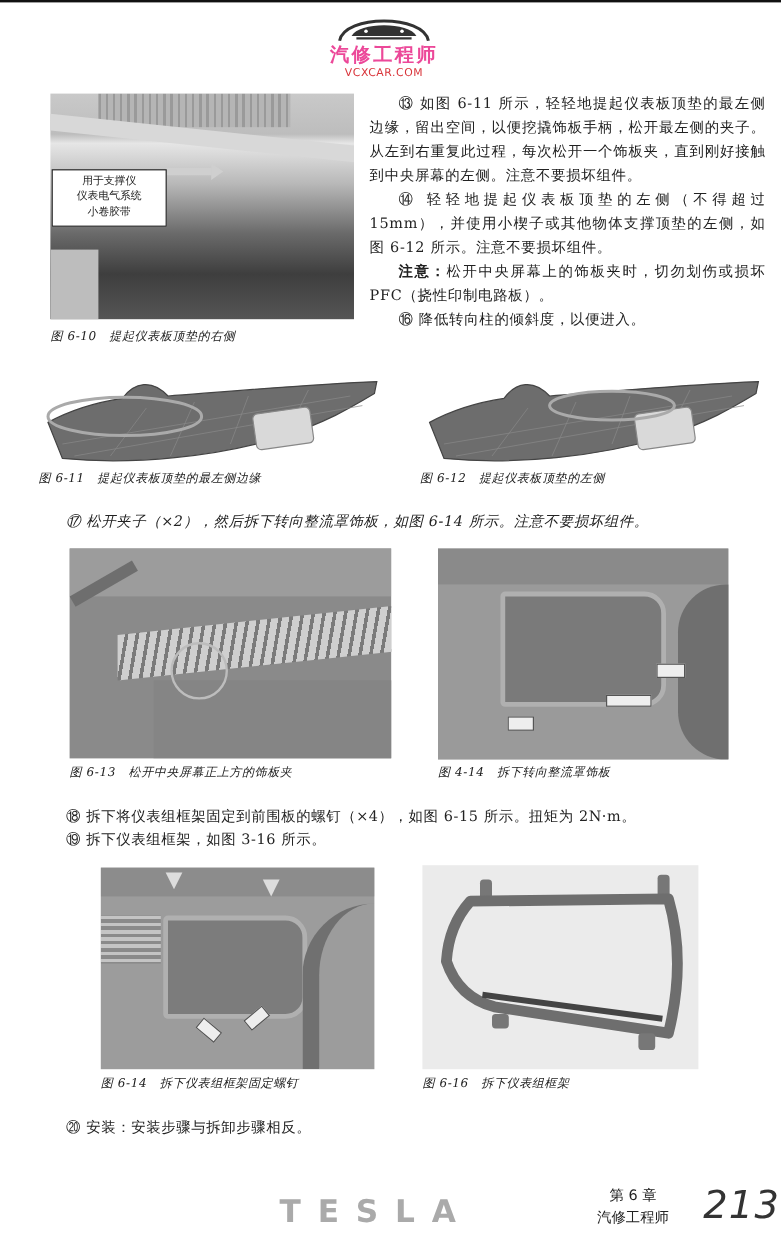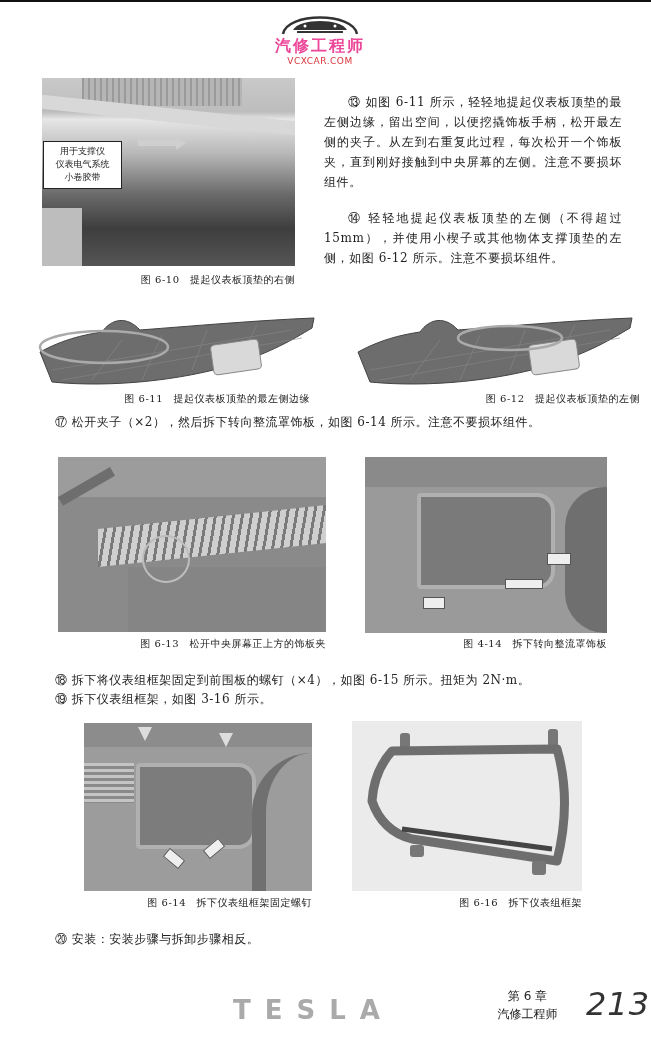--- a/index.html
+++ b/index.html
@@ -5,27 +5,27 @@
   html, body { margin:0; padding:0; background:#fff; }
   body { width:651px; height:1048px; position:relative; overflow:hidden;
          font-family:"DejaVu Serif","Liberation Serif",serif; color:#222; }
   .abs { position:absolute; }
   .topline { left:0; top:0; width:651px; height:2px; background:#111; }
   .logo { left:255px; top:4px; width:130px; height:60px; text-align:center; }
   .logo svg { display:block; margin:0 auto; }
   .logo-cn { font-family:"DejaVu Sans","Liberation Sans",sans-serif; color:#ec4899; font-size:16px; letter-spacing:2px; line-height:20px; margin-top:-2px; font-weight:bold; }
   .logo-en { font-family:"DejaVu Sans","Liberation Sans",sans-serif; color:#d9343a; font-size:9px; letter-spacing:0.5px; line-height:10px; }
   .photo { background:#888; overflow:hidden; }
-  .caption { font-size:10px; text-align:right; color:#222; letter-spacing:0.5px; }
+  .caption { font-size:10px; text-align:left; color:#222; letter-spacing:0.5px;font-style:italic; }
   .para { font-size:12px; line-height:20px; text-align:justify; letter-spacing:0.6px; color:#222; }
-  .para p { margin:16px; }
+  .para p { margin:0; }
   .indent { text-indent:2em; }
   .bold { font-weight:bold; }
   .step { font-size:12px; line-height:19px; color:#222; letter-spacing:0.5px; }
-  .callout { left:43px; top:141px; width:79px; height:48px; background:#fff; border:1px solid #222;
+  .callout { left:43px; top:141px; width:96px; height:48px; background:#fff; border:1px solid #222;
              font-size:9px; line-height:13px; text-align:center; padding-top:3px; box-sizing:border-box;
              font-family:"DejaVu Sans","Liberation Sans",sans-serif; }
   .footer-brand { left:233px; top:995px; font-family:"DejaVu Sans","Liberation Sans",sans-serif; font-size:26px; letter-spacing:14px; color:#aaa; font-weight:bold; }
   .chapter { font-family:"DejaVu Sans","Liberation Sans",sans-serif; font-size:12px; color:#222; text-align:right; line-height:18px; }
   .pagenum { font-family:"DejaVu Sans","Liberation Sans",sans-serif; font-size:32px; color:#333; font-weight:200; letter-spacing:1px; }
 </style>
 </head>
 <body>
 
 <div class="abs topline"></div>
@@ -52,45 +52,47 @@
 <div class="abs callout">
   <div>用于支撑仪</div>
   <div>仪表电气系统</div>
   <div>小卷胶带</div>
 </div>
 <div class="abs caption" style="left:42px;top:273px;width:253px;">图 6-10　提起仪表板顶垫的右侧</div>
 
 <div class="abs para" style="left:308px;top:76px;width:330px;">
   <p class="indent">⑬ 如图 6-11 所示，轻轻地提起仪表板顶垫的最左侧边缘，留出空间，以便挖撬饰板手柄，松开最左侧的夹子。从左到右重复此过程，每次松开一个饰板夹，直到刚好接触到中央屏幕的左侧。注意不要损坏组件。</p>
   <p class="indent">⑭ 轻轻地提起仪表板顶垫的左侧（不得超过15mm），并使用小楔子或其他物体支撑顶垫的左侧，如图 6-12 所示。注意不要损坏组件。</p>
+  <p class="indent"><span class="bold">注意：</span><span>松开中央屏幕上的饰板夹时，切勿划伤或损坏 PFC（挠性印制电路板）。</span></p>
+  <p class="indent">⑯ 降低转向柱的倾斜度，以便进入。</p>
 </div>
 
 <div class="abs" style="left:32px;top:310px;width:290px;height:80px;">
   <svg width="290" height="80" viewBox="0 0 290 80">
     <path d="M8 42 C30 30, 50 25, 70 22 C80 8, 95 6, 108 20 C160 16, 230 10, 282 8 L280 18 C260 30, 240 42, 200 55 C150 70, 80 78, 20 72 Z" fill="#6d6d6d" stroke="#444"></path>
     <path d="M20 60 L260 20 M30 70 L270 28" stroke="#888" stroke-width="0.6"></path>
     <path d="M60 70 L90 30 M110 70 L130 25 M160 60 L175 20 M210 45 L225 15" stroke="#888" stroke-width="0.6"></path>
     <rect x="180" y="32" width="48" height="30" rx="4" fill="#d9d9d9" stroke="#888" transform="rotate(-8 204 47)"></rect>
     <ellipse cx="72" cy="37" rx="64" ry="16" fill="none" stroke="#aaa" stroke-width="2.5"></ellipse>
   </svg>
 </div>
-<div class="abs caption" style="left:20px;top:392px;width:290px;">图 6-11　提起仪表板顶垫的最左侧边缘</div>
+<div class="abs caption" style="left:32px;top:392px;width:290px;">图 6-11　提起仪表板顶垫的最左侧边缘</div>
 
 <div class="abs" style="left:350px;top:310px;width:290px;height:80px;">
   <svg width="290" height="80" viewBox="0 0 290 80">
     <path d="M8 42 C30 30, 50 25, 70 22 C80 8, 95 6, 108 20 C160 16, 230 10, 282 8 L280 18 C260 30, 240 42, 200 55 C150 70, 80 78, 20 72 Z" fill="#6d6d6d" stroke="#444"></path>
     <path d="M20 60 L260 20 M30 70 L270 28" stroke="#888" stroke-width="0.6"></path>
     <path d="M60 70 L90 30 M110 70 L130 25 M160 60 L175 20 M210 45 L225 15" stroke="#888" stroke-width="0.6"></path>
     <rect x="180" y="32" width="48" height="30" rx="4" fill="#d9d9d9" stroke="#888" transform="rotate(-8 204 47)"></rect>
     <ellipse cx="160" cy="28" rx="52" ry="12" fill="none" stroke="#aaa" stroke-width="2.5"></ellipse>
   </svg>
 </div>
 <div class="abs caption" style="left:350px;top:392px;width:290px;">图 6-12　提起仪表板顶垫的左侧</div>
 
-<div class="abs step" style="left:55px;top:413px;width:590px;">⑰ 松开夹子（×2），然后拆下转向整流罩饰板，如图 6-14 所示。注意不要损坏组件。</div>
+<div class="abs step" style="left:55px;top:425px;width:590px;font-style:italic;">⑰ 松开夹子（×2），然后拆下转向整流罩饰板，如图 6-14 所示。注意不要损坏组件。</div>
 
 <div class="abs photo" style="left:58px;top:457px;width:268px;height:175px;background:#8a8a8a;">
   <div style="position:absolute;left:0;top:0;width:268px;height:40px;background:#9c9c9c;"></div>
   <div style="position:absolute;left:40px;top:60px;width:230px;height:38px;background:repeating-linear-gradient(100deg,#cfcfcf 0 6px,#7a7a7a 6px 9px);transform:skewY(-6deg);"></div>
   <div style="position:absolute;left:0;top:40px;width:60px;height:10px;background:#6e6e6e;transform:rotate(-30deg);transform-origin:left top;"></div>
   <div style="position:absolute;left:70px;top:110px;width:200px;height:65px;background:#858585;"></div>
   <div style="position:absolute;left:84px;top:78px;width:44px;height:44px;border:2px solid #bdbdbd;border-radius:50%;"></div>
 </div>
 <div class="abs caption" style="left:58px;top:637px;width:268px;">图 6-13　松开中央屏幕正上方的饰板夹</div>
 

